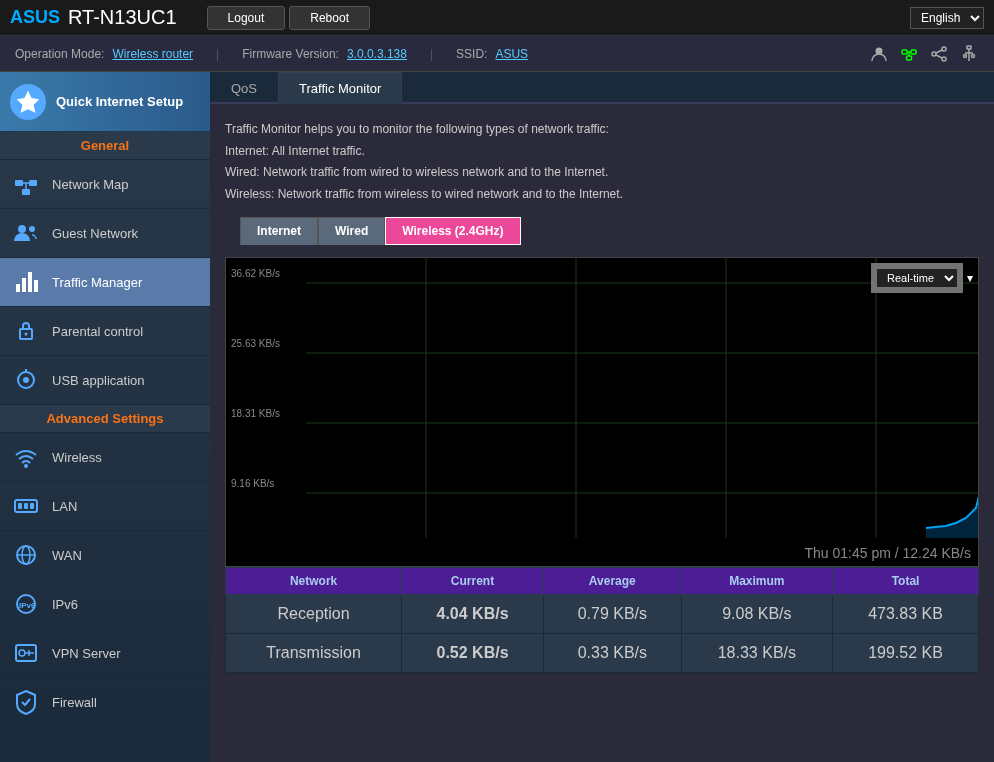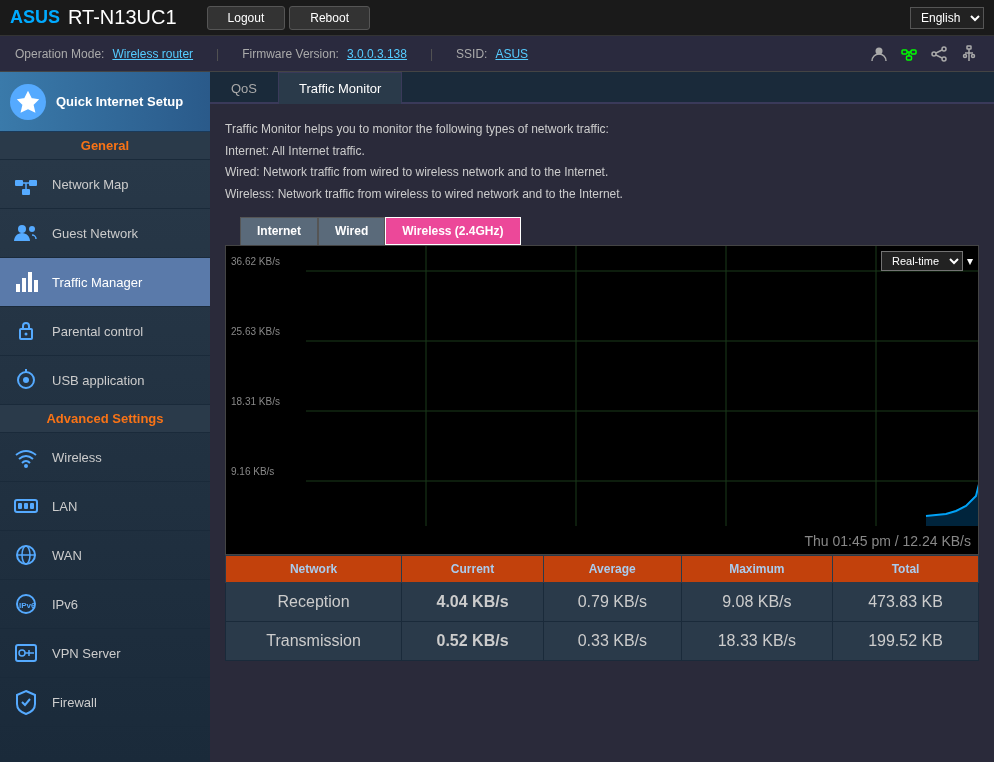--- a/index.html
+++ b/index.html
@@ -86,55 +86,55 @@
     .tab.active {
       background: #2a3a4a; color: white; border-color: #3a3a5a;
       border-bottom-color: #2a3a4a;
     }
 
     
     #tm-content { padding: 15px; flex: 1; overflow: auto; }
     #tm-description { color: #ccc; font-size: 12px; line-height: 1.8; margin-bottom: 12px; }
 
     
-    #sub-tabs { display: flex; margin-bottom: 0; padding-left: 15px; }
+    #sub-tabs { display: flex; margin-bottom: 12px; padding-left: 15px; }
     .sub-tab {
       padding: 6px 16px; cursor: pointer; font-size: 12px; font-weight: bold;
       border: 1px solid #555; background: #3a3a4a; color: #ccc; border-bottom: none;
     }
     .sub-tab.active-internet { background: #5a6a7a; color: white; border-bottom: none; }
     .sub-tab.active-wired { background: #5a6a7a; color: white; }
     .sub-tab.active-wireless { background: #ec4899; color: white; border: 1px solid #ffffff; }
 
     
     #chart-container {
       background: #000; border: 1px solid #444; position: relative;
       height: 310px; overflow: hidden;
     }
     #chart-controls {
       position: absolute; top: 5px; right: 5px; z-index: 10;
       display: flex; align-items: center; gap: 4px;
     }
     #realtime-select {
-      background: #222; color: white; border: 1px solid #737373; padding: 2px 6px; font-size: 11px;
+      background: #222; color: white; border: 6px solid #737373; padding: 2px 6px; font-size: 11px;
     }
     .y-label {
       position: absolute; color: #888; font-size: 10px; left: 5px;
     }
     #grid-svg { position: absolute; top: 0; left: 0; width: 100%; height: 100%; }
 
     
     #chart-timestamp {
       position: absolute; bottom: 5px; right: 7px; color: #888; font-size: 14px;
     }
 
     
     #stats-table { width: 100%; border-collapse: collapse; margin-top: 0; }
     #stats-table th {
-      background: #c2410c; color: #aaccee; padding: 6px 10px; text-align: center;
+      background: #4c1d95; color: #aaccee; padding: 6px 10px; text-align: center;
       font-size: 12px; border: 1px solid #2a3a4a;
     }
     #stats-table td {
       background: #2a3a4a; color: #ccc; padding: 10px 10px; text-align: center;
       font-size: 16px; border: 1px solid #1a2a3a;
     }
     .val-orange { color: #ff8800; font-weight: bold; }
     .val-blue { color: #55aaff; font-weight: bold; }
   </style>
 </head>

